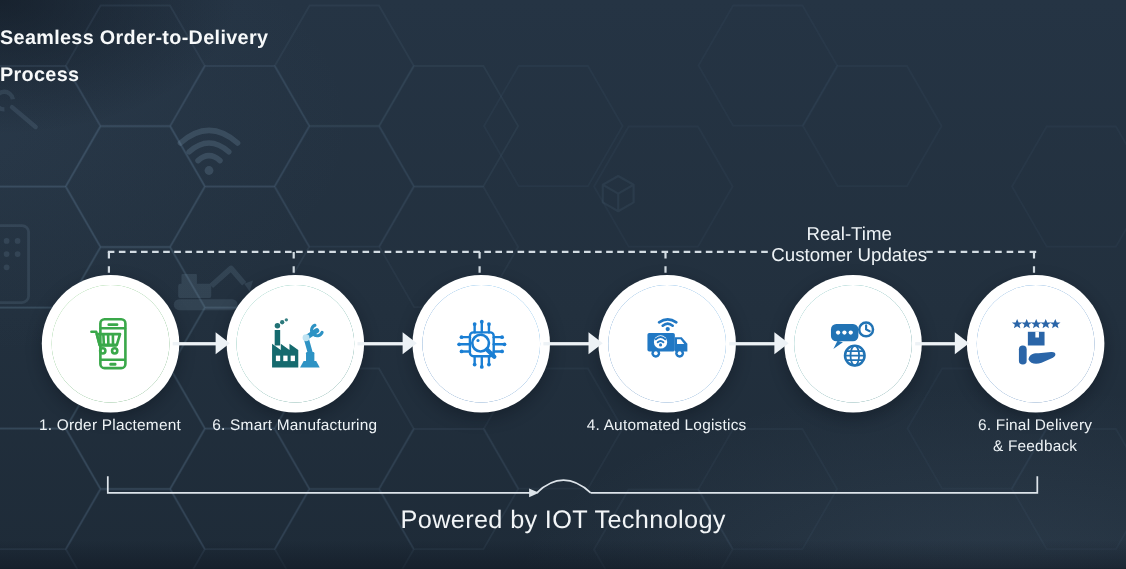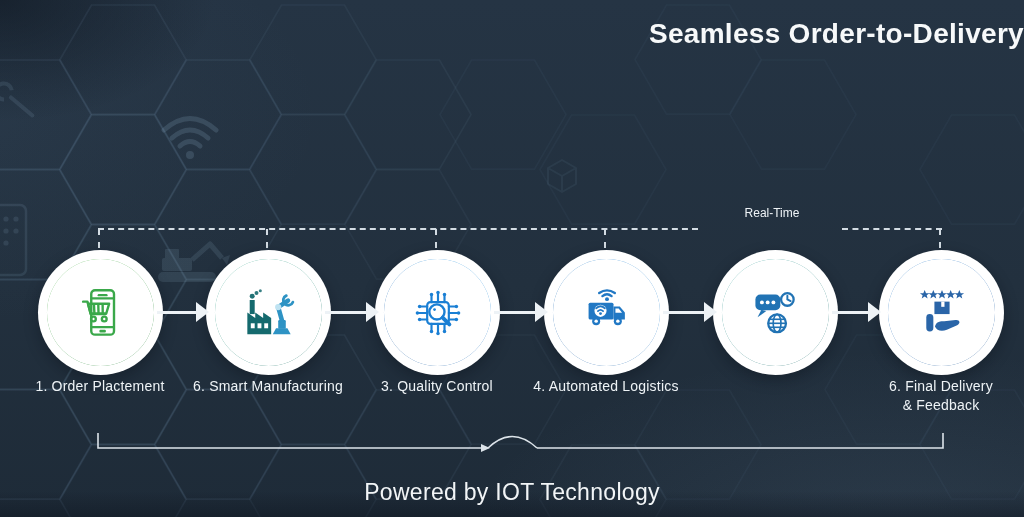--- a/index.html
+++ b/index.html
@@ -10,46 +10,46 @@
       radial-gradient(620px 260px at 88% 103%, rgba(130,160,190,0.13), rgba(130,160,190,0) 70%),
       radial-gradient(300px 170px at 0% 0%, rgba(8,14,22,0.5), rgba(8,14,22,0) 72%),
       radial-gradient(520px 300px at -4% 22%, rgba(95,125,155,0.08), rgba(95,125,155,0) 70%),
       linear-gradient(180deg,#253444 0%,#22303e 55%,#1e2b38 100%);
   }
   .bg-svg{position:absolute;left:0;top:0;z-index:0;}
   .shade-bottom{position:absolute;left:0;right:0;bottom:0;height:26px;z-index:1;
     background:linear-gradient(180deg,rgba(13,20,30,0),rgba(13,20,30,0.45));}
   .layer{position:absolute;left:0;top:0;width:100%;height:100%;z-index:2;}
 
-  .title{position:absolute;left:0;top:17px;width:100%;text-align:right;
-    color:#f7f9fa;font-size:28px;font-weight:bold;line-height:34px;letter-spacing:0.3px;}
+  .title{position:absolute;left:0;top:17px;width:100%;text-align:left;
+    color:#f7f9fa;font-size:18px;font-weight:bold;line-height:34px;letter-spacing:0.3px;}
 
   .dash-h{position:absolute;top:228px;border-top:2px dashed #d3dce3;height:0;}
   .dash-v{position:absolute;top:229px;height:19px;border-left:2px dashed #d3dce3;width:0;}
   .annotation{position:absolute;left:661px;top:204px;width:222px;text-align:center;
-    color:#eef3f6;font-size:12px;line-height:18.5px;}
+    color:#eef3f6;font-size:17px;line-height:18.5px;}
 
   .circle{position:absolute;top:250px;width:125px;height:125px;border-radius:50%;
     background:#ffffff;box-shadow:0 5px 14px rgba(8,14,22,0.35);}
   .ring{position:absolute;inset:9px;border-radius:50%;}
   .inner{position:absolute;inset:9px;border-radius:50%;background:#ffffff;
     display:flex;align-items:center;justify-content:center;}
   .inner svg{display:block;}
 
   .step-label{position:absolute;top:377px;width:200px;text-align:center;
     color:#eef3f6;font-size:14px;line-height:19px;letter-spacing:0.2px;}
 
   .arrow{position:absolute;top:302px;height:20px;}
   .arrow .shaft{position:absolute;left:0;right:12px;top:8.5px;height:3px;background:#edf2f6;}
   .arrow .head{position:absolute;right:0;top:0;width:0;height:0;
     border-left:13px solid #edf2f6;border-top:10px solid transparent;border-bottom:10px solid transparent;}
 
   .bracket{position:absolute;left:90px;top:430px;}
   .caption{position:absolute;left:0;top:459px;width:100%;text-align:center;
-    color:#f2f5f7;font-size:23px;font-weight:400;letter-spacing:0.3px;margin-top:20px;}
+    color:#f2f5f7;font-size:23px;font-weight:400;letter-spacing:0.3px;}
 </style>
 </head>
 <body>
 
 <div class="canvas">
 
   <svg class="bg-svg" width="1024" height="517" viewBox="0 0 1024 517">
     <defs>
       <path id="hx" d="M15 0 L45 0 L60 26 L45 52 L15 52 L0 26 Z"></path>
     </defs>
@@ -122,31 +122,33 @@
 
     <g transform="translate(548,160)" opacity="0.07">
       <path d="M0 8 L14 0 L28 8 L28 24 L14 32 L0 24 Z M0 8 L14 16 L28 8 M14 16 V32" stroke="#9fc2dc" stroke-width="2" fill="none" stroke-linejoin="round"></path>
     </g>
   </svg>
 
   <div class="layer">
 
     <div class="title">
       <div>Seamless Order-to-Delivery</div>
+      <div>Process</div>
     </div>
 
     <div class="dash-h" style="left:98px;width:600px;"></div>
     <div class="dash-h" style="left:842px;width:100px;"></div>
     <div class="dash-v" style="left:98px;"></div>
     <div class="dash-v" style="left:266px;"></div>
     <div class="dash-v" style="left:435px;"></div>
     <div class="dash-v" style="left:604px;"></div>
     <div class="dash-v" style="left:939px;"></div>
     <div class="annotation">
       <div>Real-Time</div>
+      <div>Customer Updates</div>
     </div>
 
     <div class="circle" style="left:38px;">
       <div class="ring" style="background: linear-gradient(145deg, rgb(99, 195, 90) 0%, rgb(52, 151, 63) 55%, rgb(33, 123, 51) 100%);"></div>
       <div class="inner" style="color: rgb(58, 168, 74);">
         <svg width="52" height="52" viewBox="0 0 48 48">
           <g stroke="currentColor" stroke-width="2.2" fill="none" stroke-linecap="round" stroke-linejoin="round">
             <rect x="15" y="3" width="21" height="41" rx="3.5"></rect>
             <line x1="22" y1="7.5" x2="29" y2="7.5"></line>
             <line x1="15.5" y1="10.5" x2="35.5" y2="10.5"></line>
@@ -309,21 +311,20 @@
 
     <div class="step-label" style="left:0px;">
       <div>1. Order Plactement</div>
       <div></div>
     </div>
     <div class="step-label" style="left:168px;">
       <div>6. Smart Manufacturing</div>
       <div></div>
     </div>
     <div class="step-label" style="left:337px;">
-      <div>3. Quality Control</div>
     </div>
     <div class="step-label" style="left:506px;">
       <div>4. Automated Logistics</div>
     </div>
     <div class="step-label" style="left:841px;">
       <div>6. Final Delivery</div>
       <div>&amp; Feedback</div>
     </div>
 
     <svg class="bracket" width="862" height="26" viewBox="0 0 862 26">

